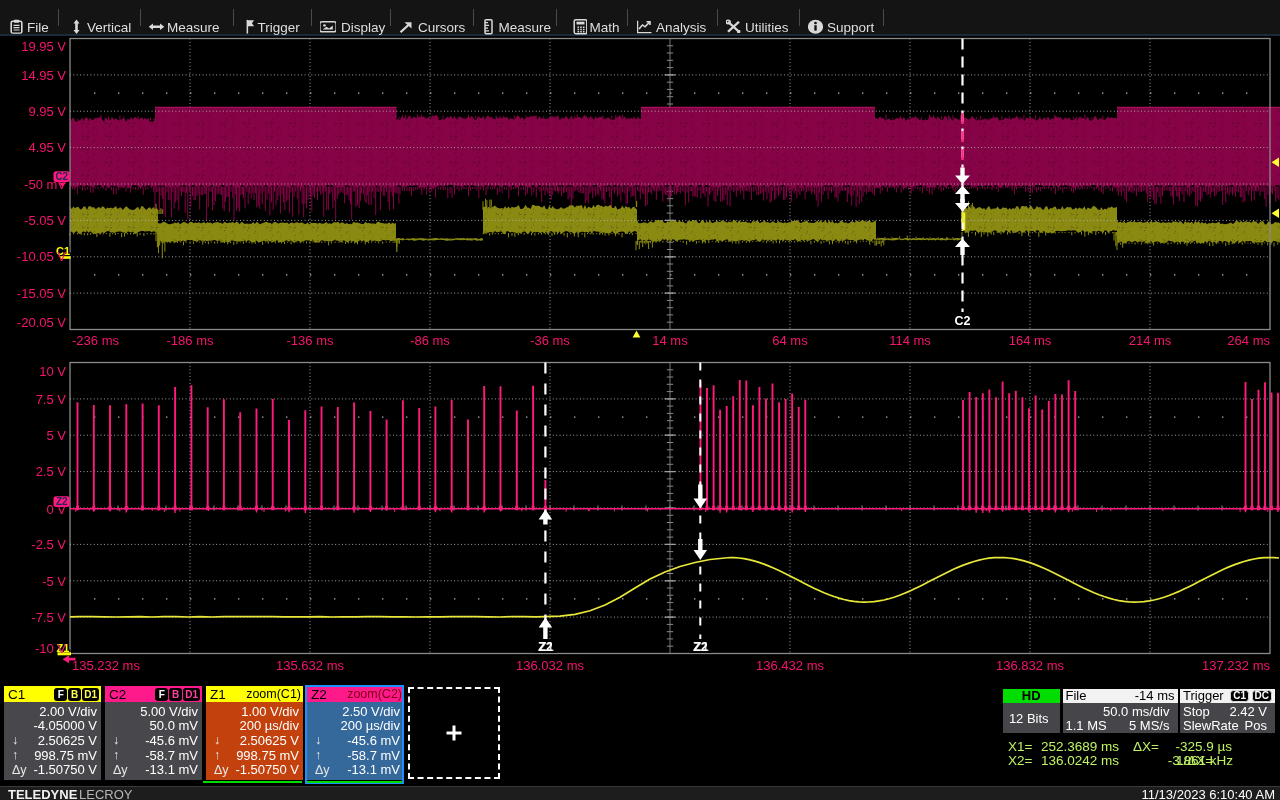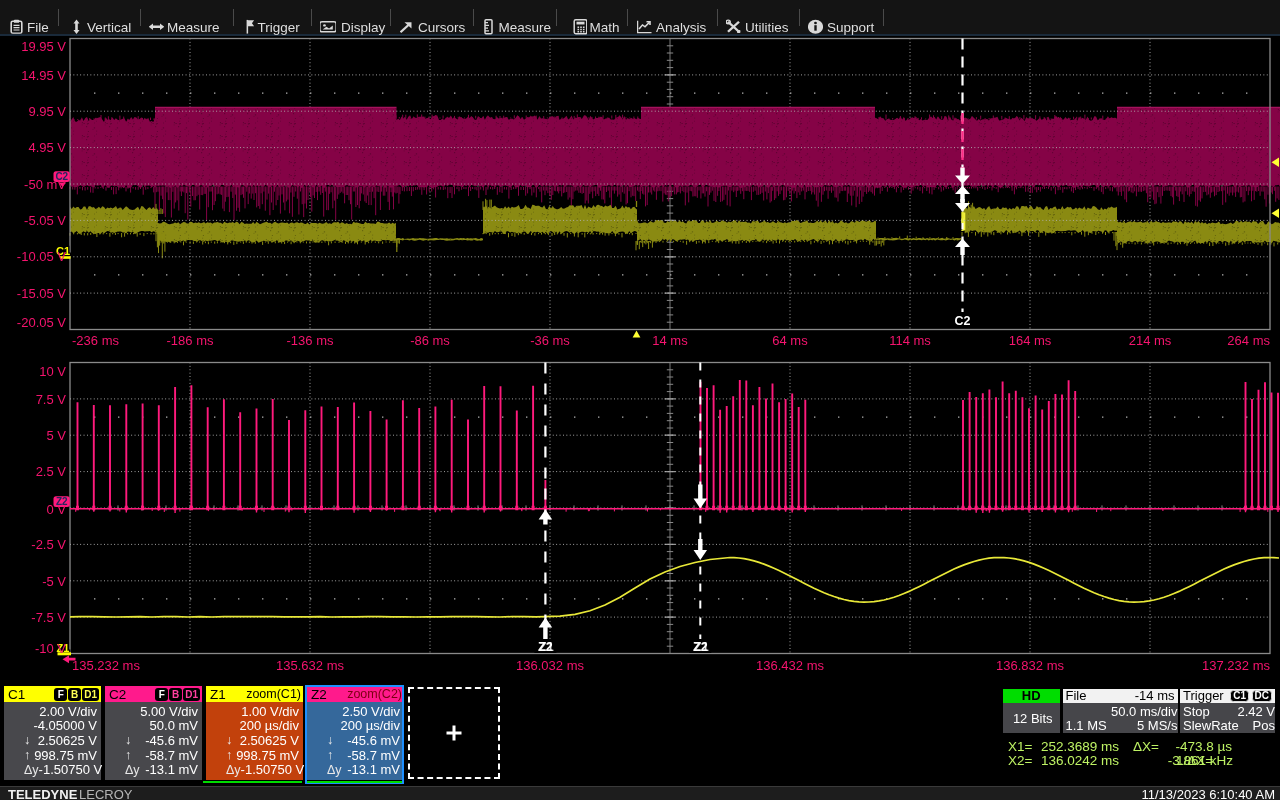--- a/index.html
+++ b/index.html
@@ -10,35 +10,35 @@
 .sep{position:absolute;top:9px;width:1px;height:17px;background:#4a4a4a}
 #scope{position:absolute;left:0;top:0;z-index:1}
 .dbox{position:absolute;top:686px;width:97px;height:94px}
 .bhdr{height:16px;display:flex;align-items:center;padding:0 2px 0 4px;font-size:13px;color:#000}
 .bname{font-size:13.5px;color:#000;flex:0 0 auto}
 .bhr{margin-left:auto;display:flex;align-items:center;font-size:12.5px}
 .bicon{display:inline-block;background:#000;border-radius:3px;width:13px;height:13px;
 line-height:13px;text-align:center;font-size:10px;font-weight:bold;margin-left:1px}
 .bicon2{display:inline-block;background:#000;border-radius:3px;height:13px;padding:0 2px;
 line-height:13px;text-align:center;font-size:10px;font-weight:bold;margin-left:1px}
-.bbody{height:78px;padding:2px 4px 0 20px;font-size:13px;color:#fff}
+.bbody{height:78px;padding:2px 4px 0 8px;font-size:13px;color:#fff}
 .brow{height:14.6px;display:flex;align-items:center}
 .bl{flex:0 0 auto;font-size:12.5px;color:#e8e8e8}
 .bv{margin-left:auto;white-space:nowrap}
 #z2border{position:absolute;left:304.5px;top:684.5px;width:99px;height:99.5px;
 border:2px solid #1E8FFF;z-index:3;pointer-events:none}
 .greenline{position:absolute;top:780.5px;height:2.5px;background:#00DC00;z-index:4}
 #emptybox{position:absolute;left:408px;top:687px;width:92px;height:92px;
 border:2px dashed #fff}
 #plus{position:absolute;left:50%;top:50%;width:15px;height:15px;transform:translate(-50%,-50%)}
 #plus:before{content:"";position:absolute;left:6.2px;top:0;width:2.6px;height:15px;background:#fff}
 #plus:after{content:"";position:absolute;left:0;top:6.2px;width:15px;height:2.6px;background:#fff}
 .sbox{position:absolute;font-size:13px;color:#fff}
 .shdr{height:13.5px;display:flex;align-items:center;padding:0 3px;background:#f2f2f2;color:#000}
-.sbody{background:#46464a;padding:1px 0 0 3px}
+.sbody{background:#46464a;padding:1px 8px 0 3px}
 .srow{height:14.5px;display:flex;align-items:flex-start;white-space:nowrap}
 .badge{background:#000;color:#fff;border:1px solid #d8d8d8;border-radius:3.5px;font-size:10px;font-weight:bold;
 padding:0 2px;height:12.5px;line-height:10.5px;margin-left:2.5px}
 #footer{position:absolute;left:0;top:786px;width:1280px;height:14px;background:#1d1d1d;
 border-top:1px solid #3a3a3a;z-index:5}
 #xread{position:absolute;left:0;top:0;width:1280px;height:800px;z-index:4;pointer-events:none}
 .xr{position:absolute;font-size:13.5px;color:#bef264;white-space:nowrap}
 </style></head><body>
 <div id="menu">
     <div class="mi" style="left:10px">
@@ -458,21 +458,21 @@
   <div class="srow">
         <span>SlewRate</span>
         <span style="margin-left:auto">Pos</span>
       </div>
  </div>
 </div>
 <div id="xread">
  <div class="xr" style="left:1008px;top:739px">X1=</div>
  <div class="xr" style="left:1041px;top:739px">252.3689 ms</div>
  <div class="xr" style="left:1133px;top:739px">ΔX=</div>
- <div class="xr" style="left:1232px;top:739px;transform:translateX(-100%)">-473.8 µs</div>
+ <div class="xr" style="left:1232px;top:739px;transform:translateX(-100%)">-325.9 µs</div>
  <div class="xr" style="left:1008px;top:753px">X2=</div>
  <div class="xr" style="left:1041px;top:753px">136.0242 ms</div>
  <div class="xr" style="left:1176px;top:753px">1/ΔX=</div>
  <div class="xr" style="left:1233px;top:753px;transform:translateX(-100%)">-3.861 kHz</div>
 </div>
 <div id="footer">
  <span style="position:absolute;left:8px;top:0px;font-size:13px;font-weight:bold;color:#f0f0f0">TELEDYNE</span>
  <span style="position:absolute;left:79px;top:0px;font-size:13px;color:#b5b5b5">LECROY</span>
  <span style="position:absolute;right:5px;top:0px;font-size:13px;color:#fff">11/13/2023 6:10:40 AM</span>
 </div>

